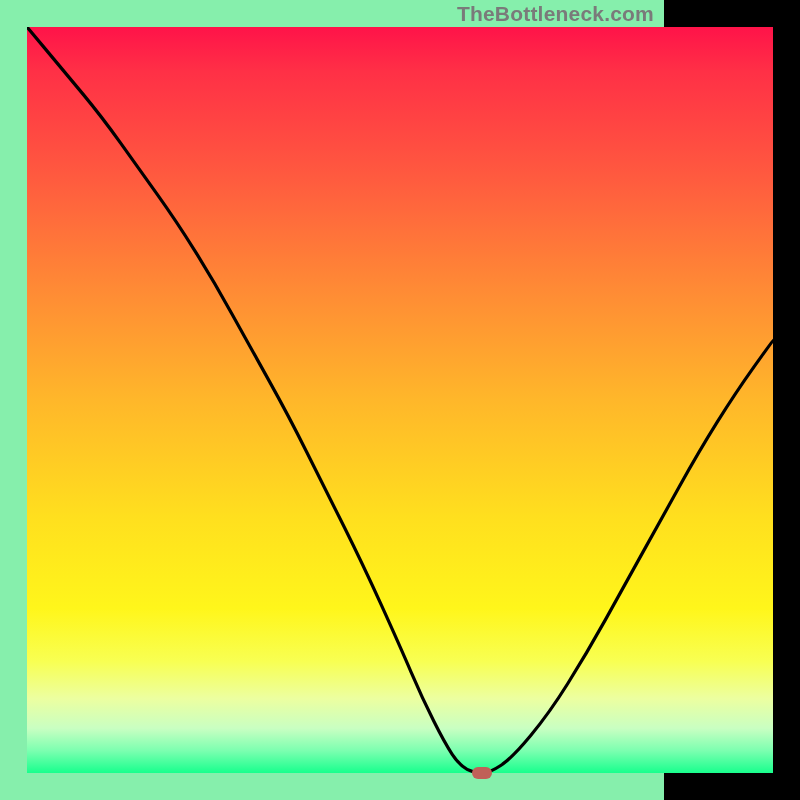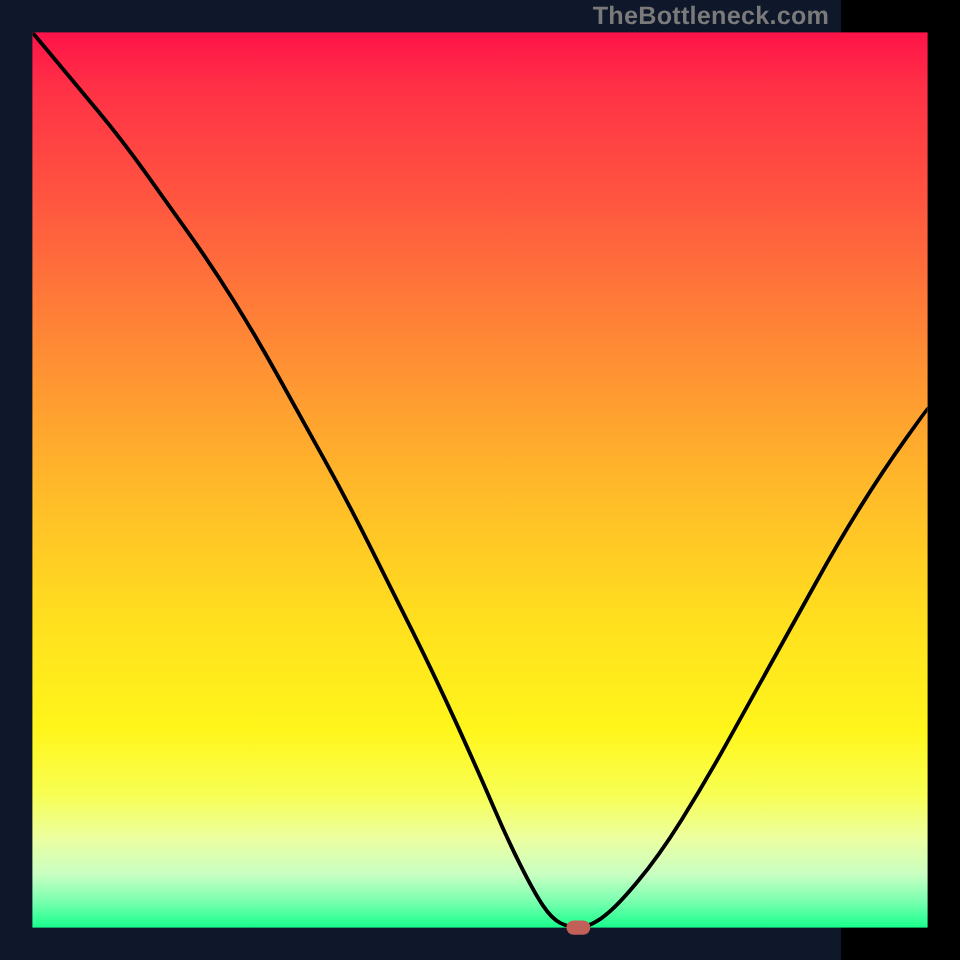--- a/index.html
+++ b/index.html
@@ -10,22 +10,21 @@
     background: #000;
     overflow: hidden;
     font-family: Arial, Helvetica, sans-serif;
   }
   .frame {
     position: absolute;
     left: 0;
     top: 0;
     width: 664px;
     height: 800px;
-    background: #0f172a;
-    padding-left: 37px;
+    background: #86efac;
   }
   .plot-area {
     position: absolute;
     left: 27px;
     top: 27px;
     width: 746px;
     height: 746px;
     
     background: linear-gradient(
       to bottom,

